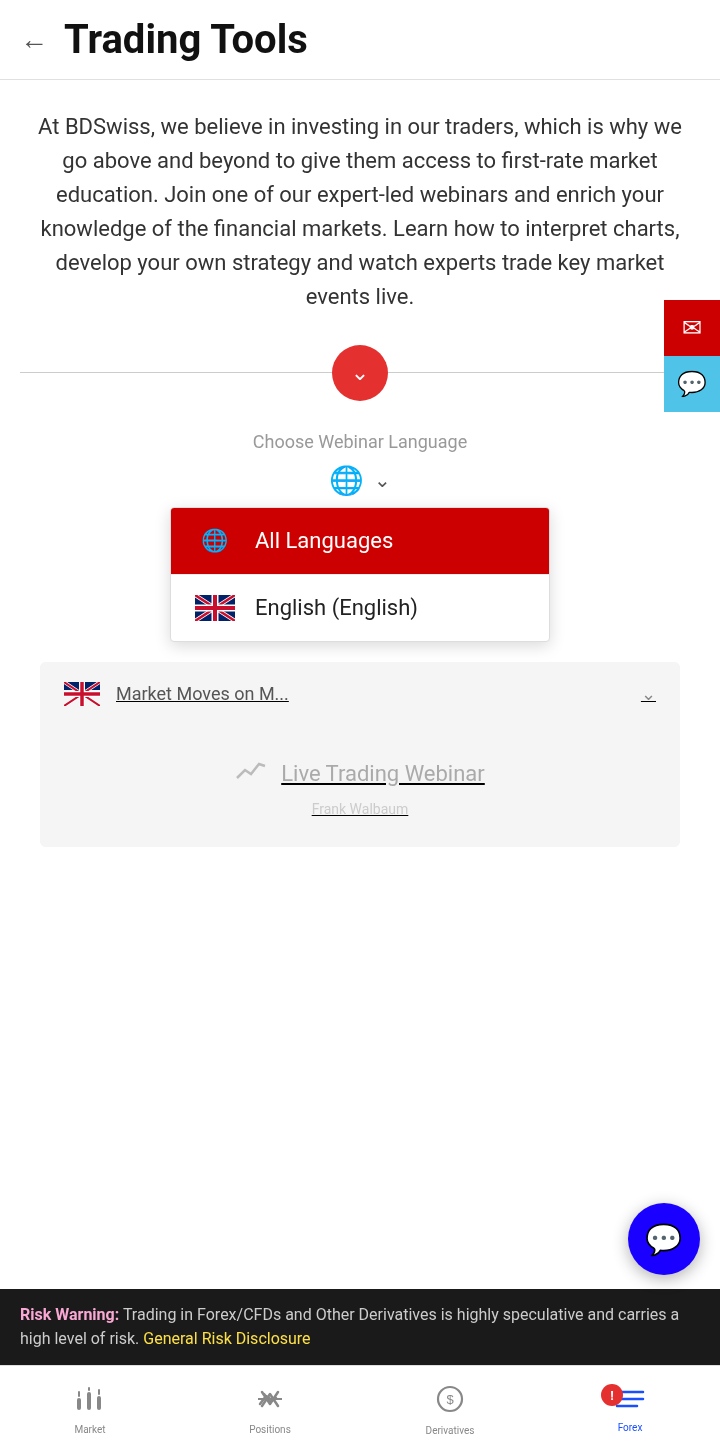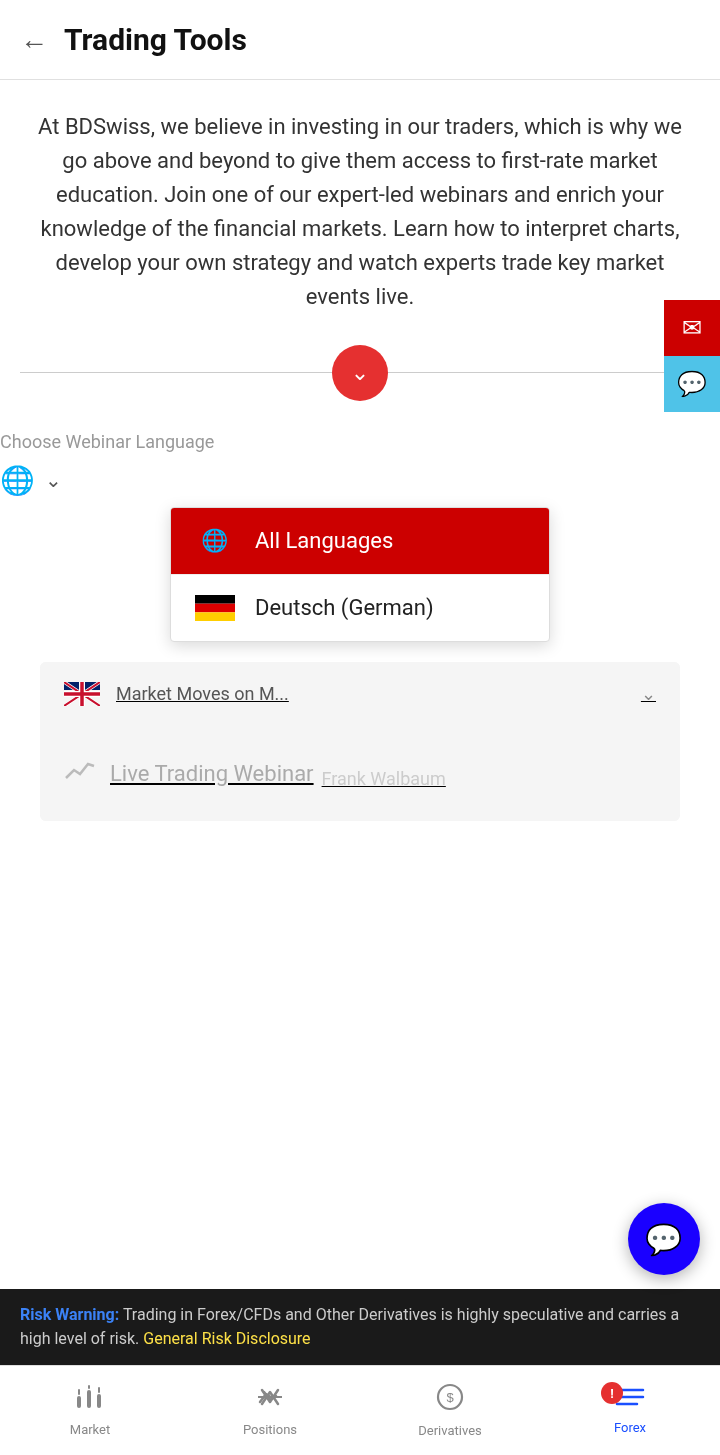--- a/index.html
+++ b/index.html
@@ -25,21 +25,21 @@
     .back-btn {
       font-size: 28px;
       color: #555;
       cursor: pointer;
       margin-right: 16px;
       background: none;
       border: none;
       line-height: 1;
     }
     .header-title {
-      font-size: 30px;
+      font-size: 40px;
       font-weight: 700;
       color: #111;
     }
 
     
     .main-content {
       padding: 30px 20px 0;
       text-align: center;
     }
     .page-title {
@@ -84,21 +84,21 @@
     .chevron-circle span {
       color: #fff;
       font-size: 22px;
       line-height: 1;
     }
 
     
     .language-section {
       display: flex;
       flex-direction: column;
-      align-items: flex-start;
+      align-items: center;
       margin-bottom: 10px;
     }
     .language-label {
       color: #999;
       font-size: 18px;
       margin-bottom: 12px;
     }
     .language-selector {
       display: flex;
       align-items: center;
@@ -197,22 +197,23 @@
     }
     .webinar-chevron {
       font-size: 18px;
       color: #888;
     }
 
     
     .webinar-body {
       padding: 30px 24px;
       display: flex;
-      align-items: center;
-      gap: 8px;
+      flex-direction: column;
+      align-items: center;
+      gap: 0;
       background: #f5f5f5;
     }
     .chart-icon-area {
       display: flex;
       align-items: center;
       gap: 14px;
       color: #aaa;
     }
     .chart-icon {
       font-size: 28px;
@@ -220,21 +221,21 @@
     }
     .live-trading-label {
       font-size: 22px;
       color: #aaa;
     }
 
     
     .webinar-person {
       margin-top: 10px;
       color: #ccc;
-      font-size: 18px;
+      font-size: 14px;
     }
 
     
     .float-buttons {
       position: fixed;
       right: 0;
       top: 300px;
       display: flex;
       flex-direction: column;
       gap: 0;
@@ -287,21 +288,21 @@
       left: 0;
       width: 100%;
       background: #1a1a1a;
       color: #ccc;
       font-size: 16px;
       padding: 14px 20px;
       line-height: 1.5;
       z-index: 150;
     }
     .risk-warning strong {
-      color: #3b82f6;
+      color: #f9a8d4;
     }
     .risk-link {
       color: #fde047;
     }
 
     
     .bottom-nav {
       position: fixed;
       bottom: 0;
       left: 0;
@@ -320,21 +321,21 @@
       align-items: center;
       gap: 6px;
       cursor: pointer;
       flex: 1;
     }
     .nav-icon {
       font-size: 24px;
       color: #888;
     }
     .nav-label {
-      font-size: 13px;
+      font-size: 10px;
       color: #888;
     }
     .nav-item.active .nav-label {
       color: #1a4fff;
     }
     .nav-item.active .nav-icon {
       color: #1a4fff;
     }
     .nav-item.more-item {
       position: relative;
@@ -384,29 +385,31 @@
 </div>
 
 <div class="dropdown-container">
   <div class="dropdown-menu">
 
     <div class="dropdown-item active">
       <span class="flag-icon">🌐</span>
       <span>All Languages</span>
     </div>
 
-
     <div class="dropdown-item">
-      <svg class="flag-de" viewBox="0 0 40 26" xmlns="http://www.w3.org/2000/svg">
-        <rect width="40" height="8.67" y="0" fill="#000"></rect>
-        <rect width="40" height="8.67" y="8.67" fill="#DD0000"></rect>
-        <rect width="40" height="8.66" y="17.34" fill="#FFCE00"></rect>
+      <svg class="flag-uk" viewBox="0 0 40 26" xmlns="http://www.w3.org/2000/svg">
+        <rect width="40" height="26" fill="#012169"></rect>
+        <path d="M0,0 L40,26 M40,0 L0,26" stroke="#fff" stroke-width="4"></path>
+        <path d="M0,0 L40,26 M40,0 L0,26" stroke="#C8102E" stroke-width="2.5"></path>
+        <path d="M20,0 V26 M0,13 H40" stroke="#fff" stroke-width="7"></path>
+        <path d="M20,0 V26 M0,13 H40" stroke="#C8102E" stroke-width="4"></path>
       </svg>
-      <span>Deutsch (German)</span>
+      <span>English (English)</span>
     </div>
+
   </div>
 </div>
 
 <div class="webinar-card-area">
   <div class="webinar-card-header">
     <svg class="webinar-flag" viewBox="0 0 36 24" xmlns="http://www.w3.org/2000/svg">
       <rect width="36" height="8" y="0" fill="#012169"></rect>
       <path d="M0,0 L36,24 M36,0 L0,24" stroke="#fff" stroke-width="3.5"></path>
       <path d="M0,0 L36,24 M36,0 L0,24" stroke="#C8102E" stroke-width="2"></path>
       <path d="M18,0 V24 M0,12 H36" stroke="#fff" stroke-width="6"></path>

